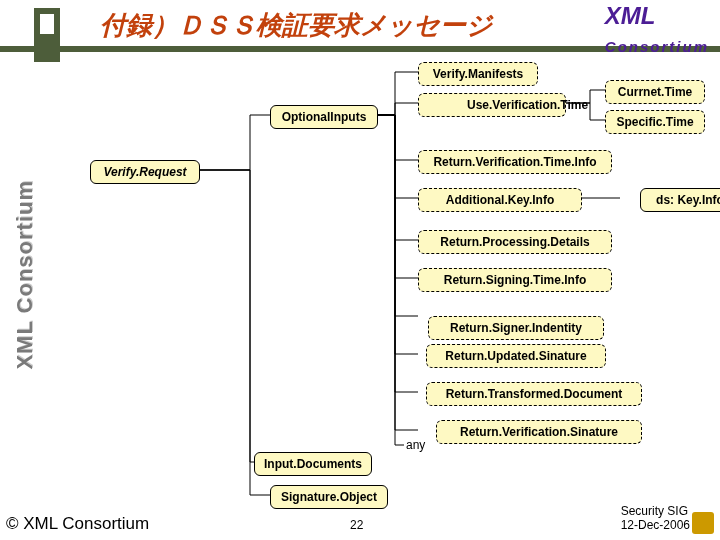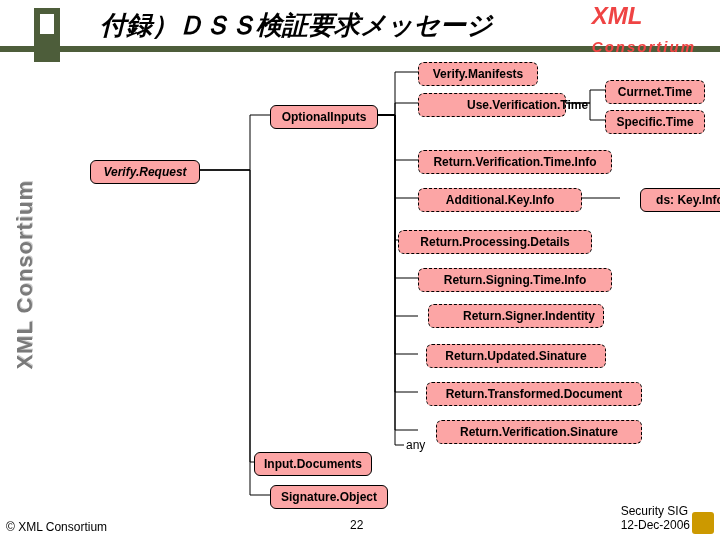--- a/index.html
+++ b/index.html
@@ -1,25 +1,25 @@
 <!DOCTYPE html>
 <html><head>
 <meta charset="utf-8">
 <style>
   * { margin: 0; padding: 0; box-sizing: border-box; }
   body { width: 720px; height: 540px; font-family: Arial, sans-serif; background: #fff; position: relative; overflow: hidden; }
-  .title { position: absolute; left: 100px; top: 8px; font-size: 26px; font-weight: bold; color: #000000; font-style: italic; font-family: "MS Gothic", sans-serif; }
+  .title { position: absolute; left: 100px; top: 8px; font-size: 26px; font-weight: bold; color: #c2410c; font-style: italic; font-family: "MS Gothic", sans-serif; }
   .title-line { position: absolute; left: 0; top: 46px; width: 720px; height: 6px; background: #4d5d3a; }
   .title-block { position: absolute; left: 34px; top: 8px; width: 26px; height: 54px; background: #4d5d3a; }
   .title-block-inner { position: absolute; left: 40px; top: 14px; width: 14px; height: 20px; background: #fff; }
-  .logo { position: absolute; right: 24px; top: 2px; font-size: 24px; font-weight: bold; color: #ef4444; font-style: italic; }
+  .logo { position: absolute; right: 11px; top: 2px; font-size: 24px; font-weight: bold; color: #4c1d95; font-style: italic; }
   .sidebar { position: absolute; left: 12px; top: 180px; font-size: 22px; font-weight: bold; color: #7a7a7a; writing-mode: vertical-rl; transform: rotate(180deg); letter-spacing: 1px; text-shadow: 1px 1px #ccc; }
-  .box { position: absolute; border: 1px solid #000; border-radius: 6px; padding: 4px 8px; font-size: 12px; font-weight: bold; background: #fca5a5; text-align: center; }
+  .box { position: absolute; border: 1px solid #000; border-radius: 6px; padding: 4px 8px; font-size: 12px; font-weight: bold; background: #fef9c3; text-align: center; }
   .dashed { border-style: dashed; }
-  .footer-left { position: absolute; left: 6px; bottom: 6px; font-size: 12px; }
+  .footer-left { position: absolute; left: 6px; bottom: 6px; font-size: 17px; }
   .footer-right { position: absolute; right: 30px; bottom: 8px; font-size: 12px; text-align: left; }
   .pagenum { position: absolute; left: 350px; bottom: 8px; font-size: 12px; }
   .key-icon { position: absolute; right: 6px; bottom: 6px; width: 22px; height: 22px; background: #cc9900; border-radius: 3px; }
   svg.connector { position: absolute; left: 0; top: 0; width: 720px; height: 540px; pointer-events: none; }
   svg.connector path { stroke: #000; stroke-width: 1; fill: none; }
 </style>
 </head>
 <body>
 
 <div class="title-block"></div>
@@ -58,23 +58,23 @@
 <div class="box" style="left:254px; top:452px; width:118px;">Input.Documents</div>
 <div class="box" style="left:270px; top:485px; width:118px;">Signature.Object</div>
 
 <div class="box dashed" style="left:418px; top:62px; width:120px;">Verify.Manifests</div>
 <div class="box dashed" style="left:418px; top:93px; width:148px;padding-left:48px;">Use.Verification.Time</div>
 <div class="box dashed" style="left:605px; top:80px; width:100px;">Currnet.Time</div>
 <div class="box dashed" style="left:605px; top:110px; width:100px;">Specific.Time</div>
 <div class="box dashed" style="left:418px; top:150px; width:194px;">Return.Verification.Time.Info</div>
 <div class="box dashed" style="left:418px; top:188px; width:164px;">Additional.Key.Info</div>
 <div class="box" style="left:640px; top:188px; width:100px;">ds: Key.Info</div>
-<div class="box dashed" style="left:398px; top:230px; width:194px;">Return.Processing.Details</div>
+<div class="box dashed" style="left:418px; top:230px; width:194px;">Return.Processing.Details</div>
 <div class="box dashed" style="left:418px; top:268px; width:194px;">Return.Signing.Time.Info</div>
-<div class="box dashed" style="left:428px; top:304px; width:176px;text-align:right;">Return.Signer.Indentity</div>
+<div class="box dashed" style="left:428px; top:316px; width:176px;">Return.Signer.Indentity</div>
 <div class="box dashed" style="left:426px; top:344px; width:180px;">Return.Updated.Sinature</div>
 <div class="box dashed" style="left:426px; top:382px; width:216px;">Return.Transformed.Document</div>
 <div class="box dashed" style="left:436px; top:420px; width:206px;">Return.Verification.Sinature</div>
 <div style="position:absolute; left:406px; top:438px; font-size:12px;">any</div>
 
 <div class="footer-left">© XML Consortium</div>
 <div class="pagenum">22</div>
 <div class="footer-right">
   <div>Security SIG</div>
   <div>12-Dec-2006</div>

